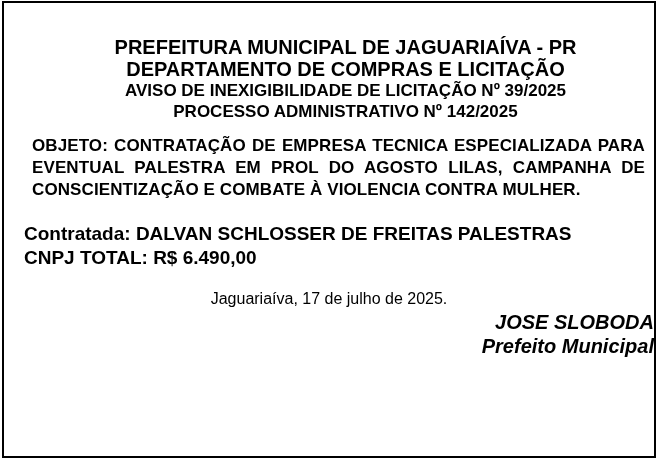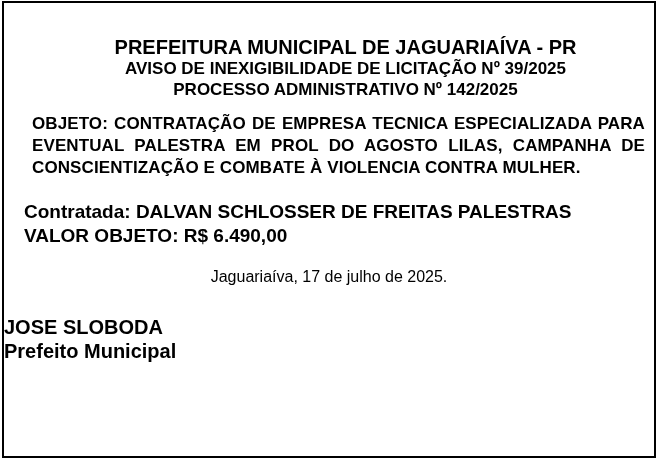--- a/index.html
+++ b/index.html
@@ -63,44 +63,45 @@
     line-height: 23.5px;
   }
   .date-line {
     margin-top: 19px;
     text-align: center;
     font-weight: normal;
     font-size: 16px;
     line-height: 22px;
   }
   .signature {
-    margin-top: 27px;
-    text-align: left;
+    text-align: right;
     font-weight: bold;
     font-size: 20px;
     line-height: 24px;
+    font-style: italic;
   }
 </style>
 </head>
 <body>
 
 <div class="page">
   <div class="border-box">
 
     <div class="header">
       <div class="h-large">PREFEITURA MUNICIPAL DE JAGUARIAÍVA - PR</div>
+      <div class="h-large">DEPARTAMENTO DE COMPRAS E LICITAÇÃO</div>
       <div class="h-small">AVISO DE INEXIGIBILIDADE DE LICITAÇÃO Nº 39/2025</div>
       <div class="h-small">PROCESSO ADMINISTRATIVO Nº 142/2025</div>
     </div>
 
     <p class="objeto">OBJETO: CONTRATAÇÃO DE EMPRESA TECNICA ESPECIALIZADA PARA EVENTUAL PALESTRA EM PROL DO AGOSTO LILAS, CAMPANHA DE CONSCIENTIZAÇÃO E COMBATE À VIOLENCIA CONTRA MULHER.</p>
 
     <div class="contract-block">
       <div>Contratada: DALVAN SCHLOSSER DE FREITAS PALESTRAS</div>
-      <div>VALOR OBJETO: R$ 6.490,00</div>
+      <div>CNPJ TOTAL: R$ 6.490,00</div>
     </div>
 
     <div class="date-line">Jaguariaíva, 17 de julho de 2025.</div>
 
     <div class="signature">
       <div>JOSE SLOBODA</div>
       <div>Prefeito Municipal</div>
     </div>
 
   </div>

